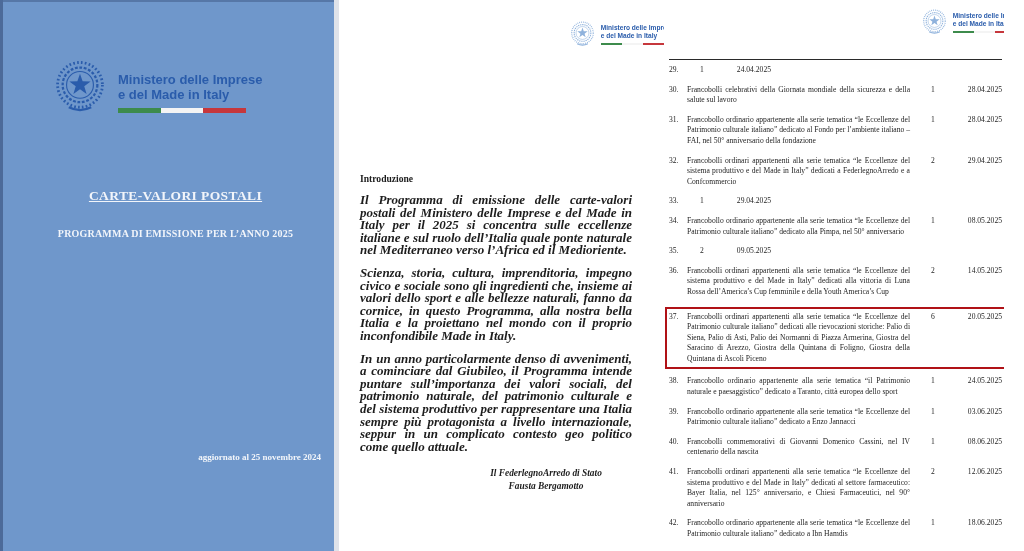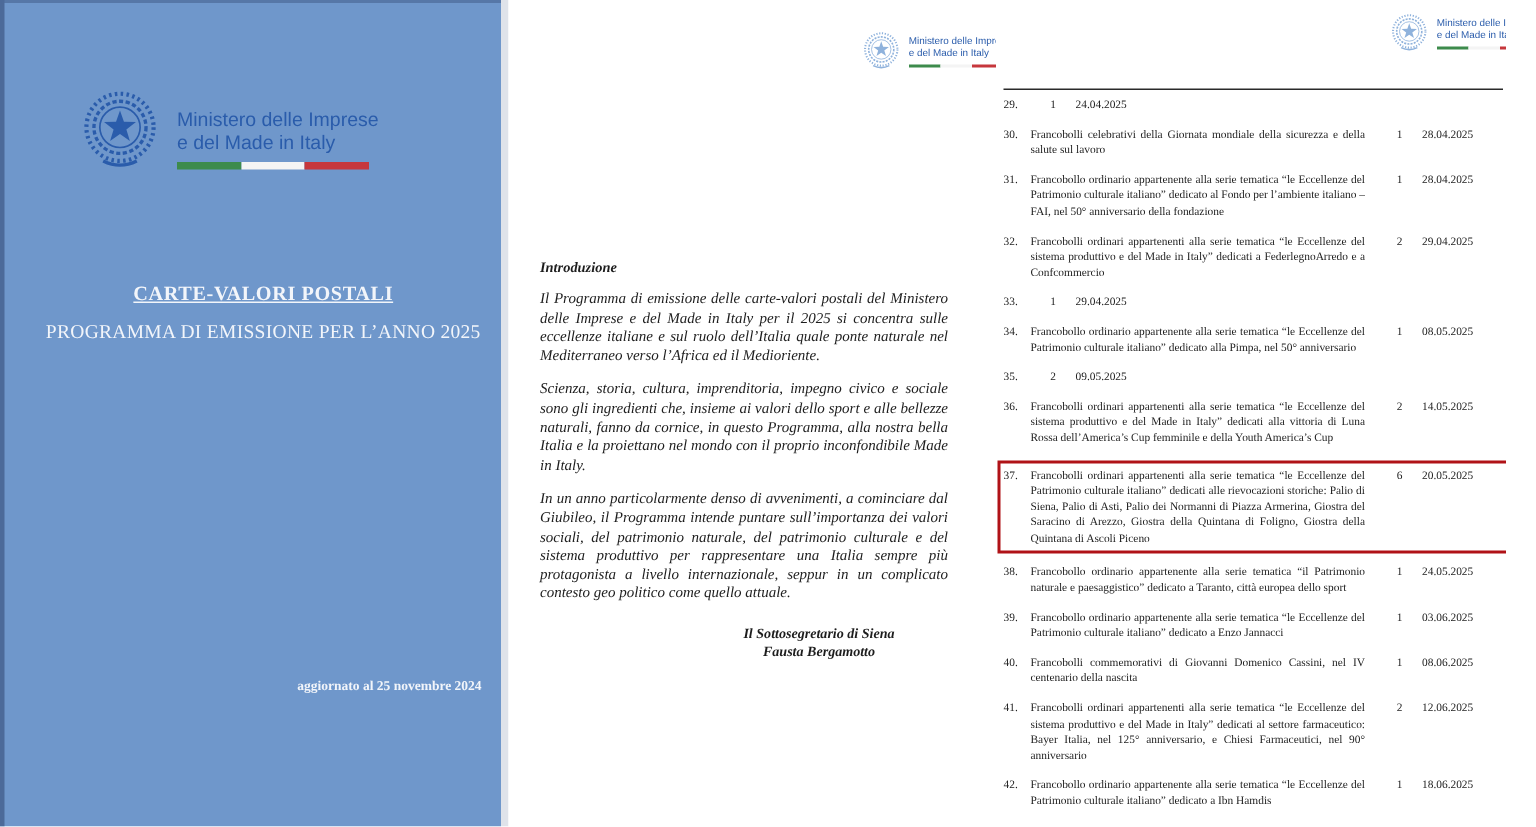--- a/index.html
+++ b/index.html
@@ -13,58 +13,58 @@
   body{font-family:"Liberation Serif",serif;background:#fff;position:relative;}
 
   .page{position:absolute;top:0;height:551px;overflow:hidden;}
 
   
   #cover{left:0;width:334px;background:var(--cover_blue);
          box-shadow:inset 3px 0 0 var(--cover_edge), inset 0 2px 0 rgba(40,60,100,.35);}
   .cover-logo{position:absolute;left:52px;top:58px;display:flex;align-items:flex-start;}
   .cover-logo .emblem{width:56px;height:60px;}
   .cover-logo .logo-text{margin-left:10px;padding-top:14px;}
-  .logo-name{font-family:"Liberation Sans",sans-serif;font-weight:normal;color:var(--logo_blue);
+  .logo-name{font-family:"Liberation Sans",sans-serif;font-weight:bold;color:var(--logo_blue);
              font-size:13px;line-height:15px;}
   .flagbar{display:flex;height:5px;margin-top:6px;width:128px;}
   .flagbar .seg{flex:1;}
   .seg.g{background:var(--flag_green);} .seg.w{background:var(--flag_white);} .seg.r{background:var(--flag_red);}
   .cover-title{position:absolute;left:17px;right:0;top:188px;text-align:center;color:var(--cover_text);}
   .cover-title .t1{font-size:13.5px;font-weight:bold;letter-spacing:.4px;text-decoration:underline;}
-  .cover-title .t2{font-size:13px;font-weight:normal;letter-spacing:.2px;margin-top:9px;}
+  .cover-title .t2{font-size:10px;font-weight:bold;letter-spacing:.2px;margin-top:24px;}
   .cover-updated{position:absolute;top:452px;right:13px;color:var(--cover_text);
                  font-weight:bold;font-size:9px;}
 
   .page-gap{position:absolute;top:0;height:551px;left:334px;width:5px;background:var(--gap);}
 
   
   #intro{left:339px;width:345px;background:#fff;}
   .small-logo{position:absolute;display:flex;align-items:flex-start;}
   #intro .small-logo{top:20px;right:10px;}
   .small-logo .emblem{width:27px;height:29px;}
   .small-logo .logo-text{margin-left:5px;padding-top:4px;}
   .small-logo .logo-name{font-size:6.6px;line-height:7.8px;}
   .small-logo .flagbar{height:2.5px;margin-top:3px;width:64px;}
   .intro-body{position:absolute;left:21px;top:173px;width:272px;color:var(--ink);}
-  .intro-heading{font-weight:bold;font-style:italic;font-size:9.6px;margin-bottom:10px;}
-  .intro-para{font-weight:normal;font-style:italic;font-size:10px;line-height:12.6px;
+  .intro-heading{font-weight:bold;font-size:9.6px;margin-bottom:10px;}
+  .intro-para{font-weight:bold;font-style:italic;font-size:13px;line-height:12.6px;
               text-align:justify;margin-bottom:10px;}
   .signature{margin-top:14px;margin-left:100px;text-align:center;font-weight:bold;
              font-style:italic;font-size:9.4px;line-height:12.5px;}
 
   
   #tablepage{left:664px;width:340px;background:#fff;}
   #tablepage .small-logo{top:8px;right:-22px;}
   .issuance{position:absolute;left:5px;right:2px;top:59px;border-top:1.2px solid var(--rule);
             padding-top:5px;color:var(--ink);}
   .row{display:flex;align-items:flex-start;margin-bottom:9px;font-size:7.6px;line-height:10.6px;}
   .row .num{width:18px;flex:none;}
   .row .desc{flex:1;text-align:justify;padding-right:8px;}
   .row .qty{width:30px;flex:none;text-align:center;}
-  .row .date{width:54px;flex:none;}
+  .row .date{width:54px;flex:none;text-align:right;}
   .row.highlight{border:2px solid var(--highlight_red);padding:3px 2px 3px 2px;
                  margin-left:-4px;margin-right:-4px;margin-bottom:7px;}
 </style>
 </head>
 <body>
 
 <div class="page" id="cover">
   <div class="cover-logo">
     <span class="emblem" style="color:var(--logo_blue)"><svg viewBox="0 0 100 104">
     <circle cx="50" cy="48" r="40" fill="none" stroke="currentColor" stroke-width="5" stroke-dasharray="3 4"></circle>
@@ -110,21 +110,21 @@
         <span class="seg r"></span>
       </div>
     </div>
   </div>
   <div class="intro-body">
     <div class="intro-heading">Introduzione</div>
     <p class="intro-para">Il Programma di emissione delle carte-valori postali del Ministero delle Imprese e del Made in Italy per il 2025 si concentra sulle eccellenze italiane e sul ruolo dell’Italia quale ponte naturale nel Mediterraneo verso l’Africa ed il Medioriente.</p>
     <p class="intro-para">Scienza, storia, cultura, imprenditoria, impegno civico e sociale sono gli ingredienti che, insieme ai valori dello sport e alle bellezze naturali, fanno da cornice, in questo Programma, alla nostra bella Italia e la proiettano nel mondo con il proprio inconfondibile Made in Italy.</p>
     <p class="intro-para">In un anno particolarmente denso di avvenimenti, a cominciare dal Giubileo, il Programma intende puntare sull’importanza dei valori sociali, del patrimonio naturale, del patrimonio culturale e del sistema produttivo per rappresentare una Italia sempre più protagonista a livello internazionale, seppur in un complicato contesto geo politico come quello attuale.</p>
     <div class="signature">
-      <div>Il Sottosegretario di Siena</div>
+      <div>Il FederlegnoArredo di Stato</div>
       <div>Fausta Bergamotto</div>
     </div>
   </div>
 </div>
 
 <div class="page" id="tablepage">
   <div class="small-logo">
     <span class="emblem" style="color:var(--logo_blue_light)"><svg viewBox="0 0 100 104">
     <circle cx="50" cy="48" r="40" fill="none" stroke="currentColor" stroke-width="5" stroke-dasharray="3 4"></circle>
     <circle cx="50" cy="48" r="31" fill="none" stroke="currentColor" stroke-width="4" stroke-dasharray="5 3"></circle>

